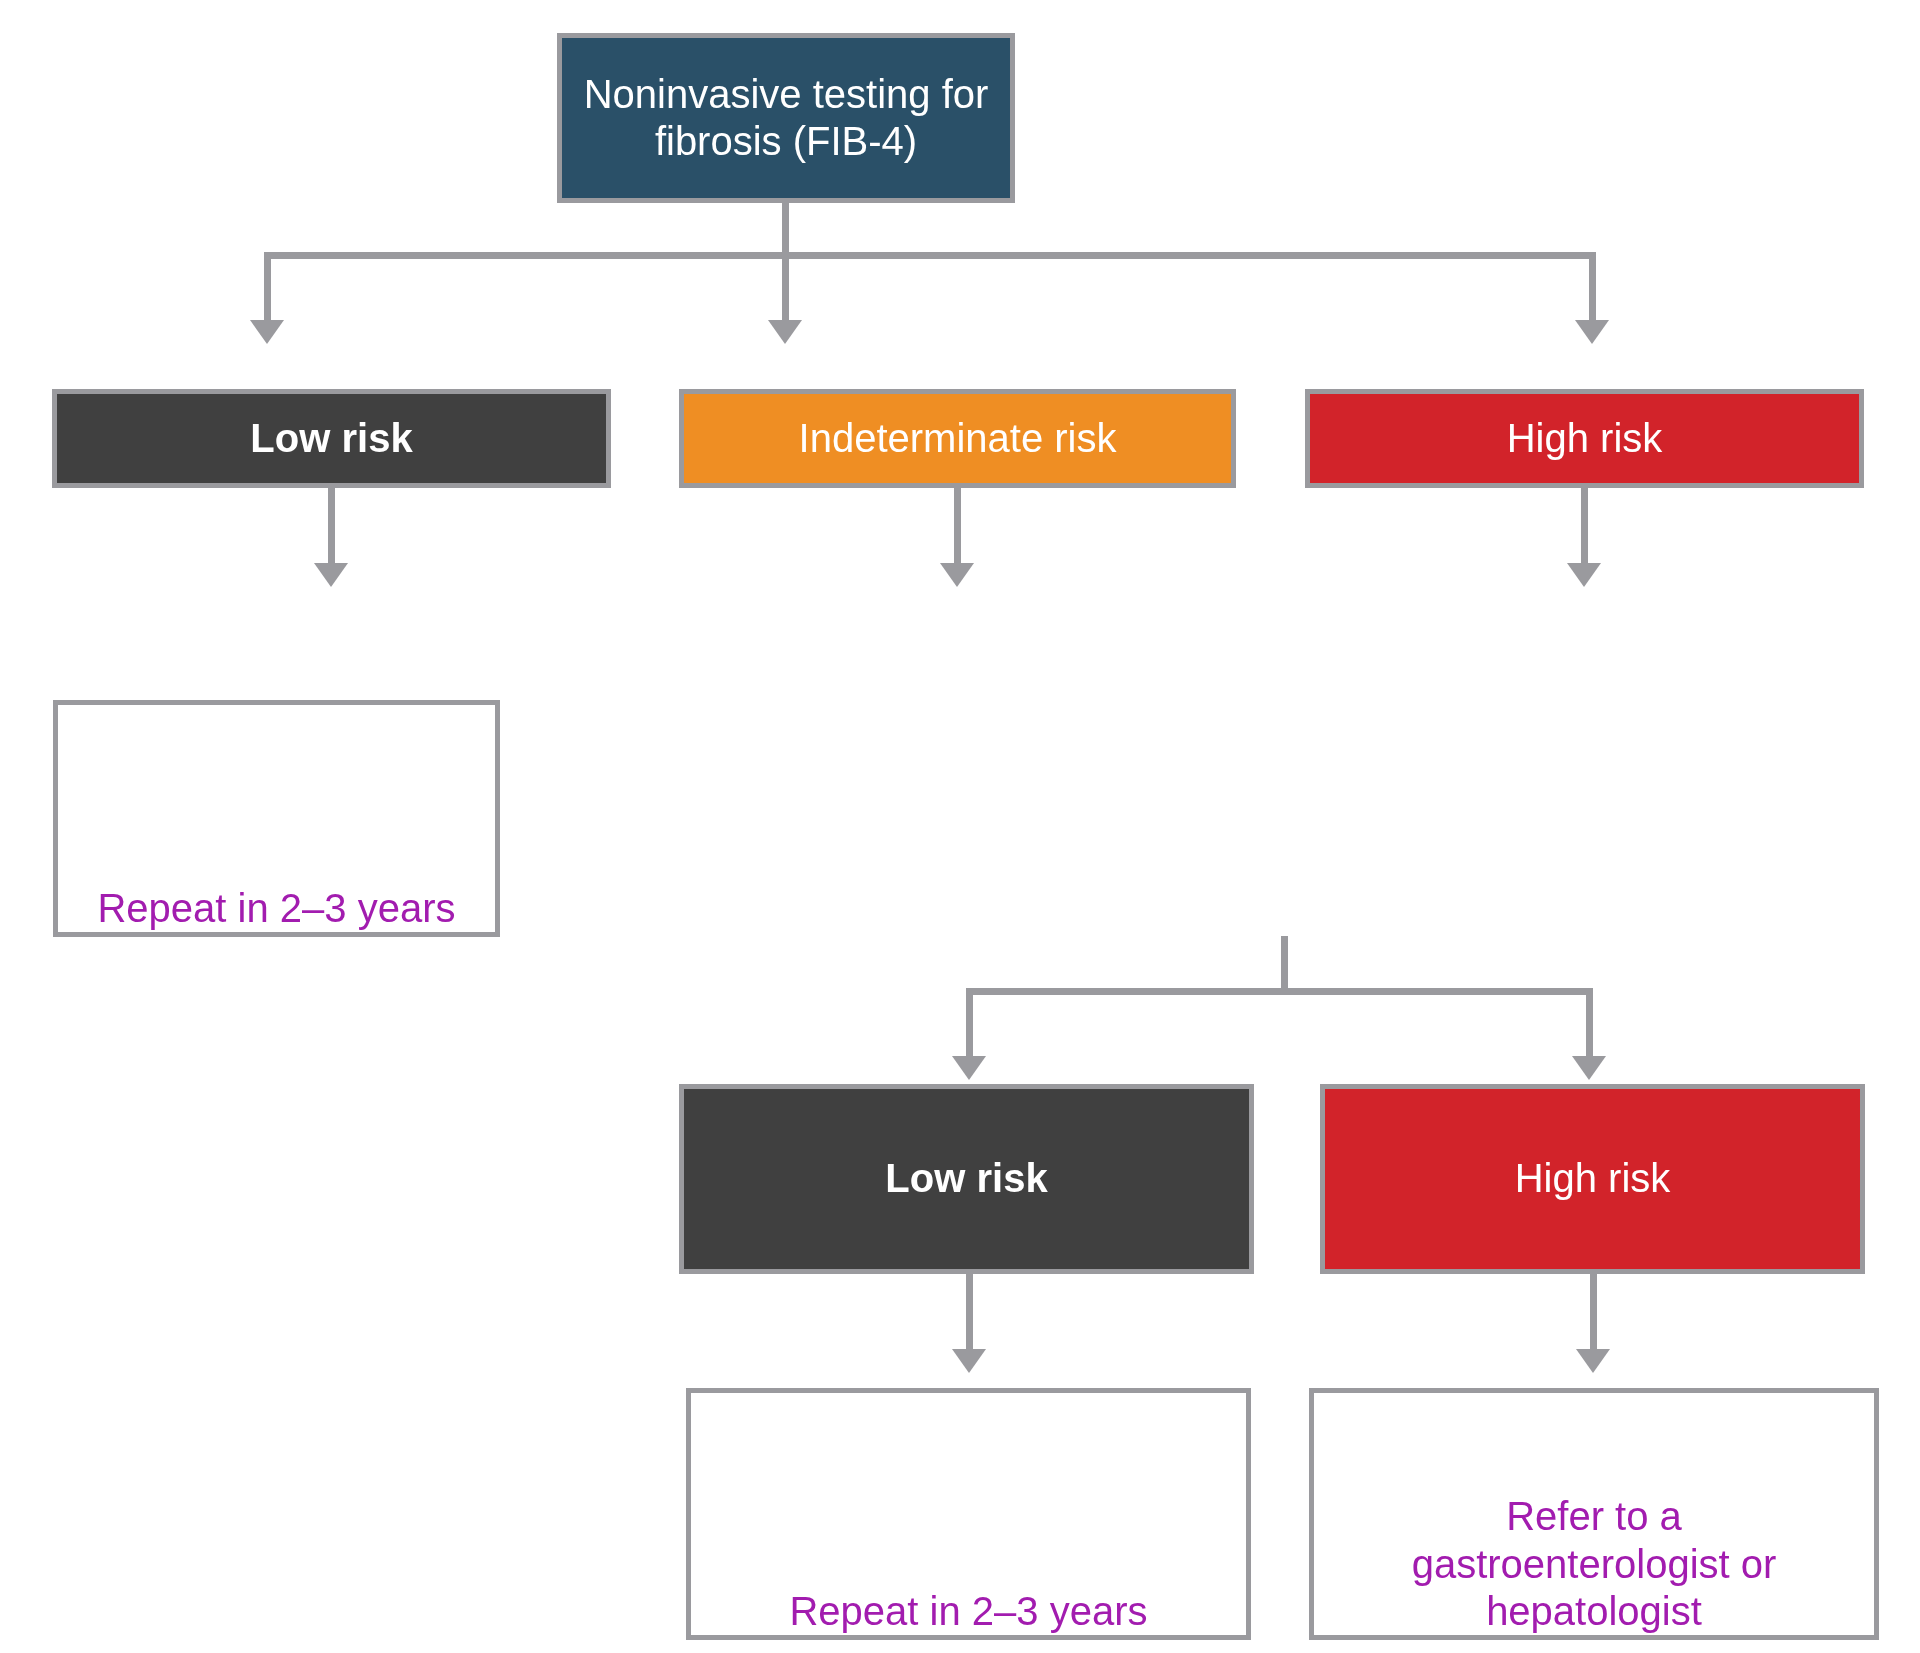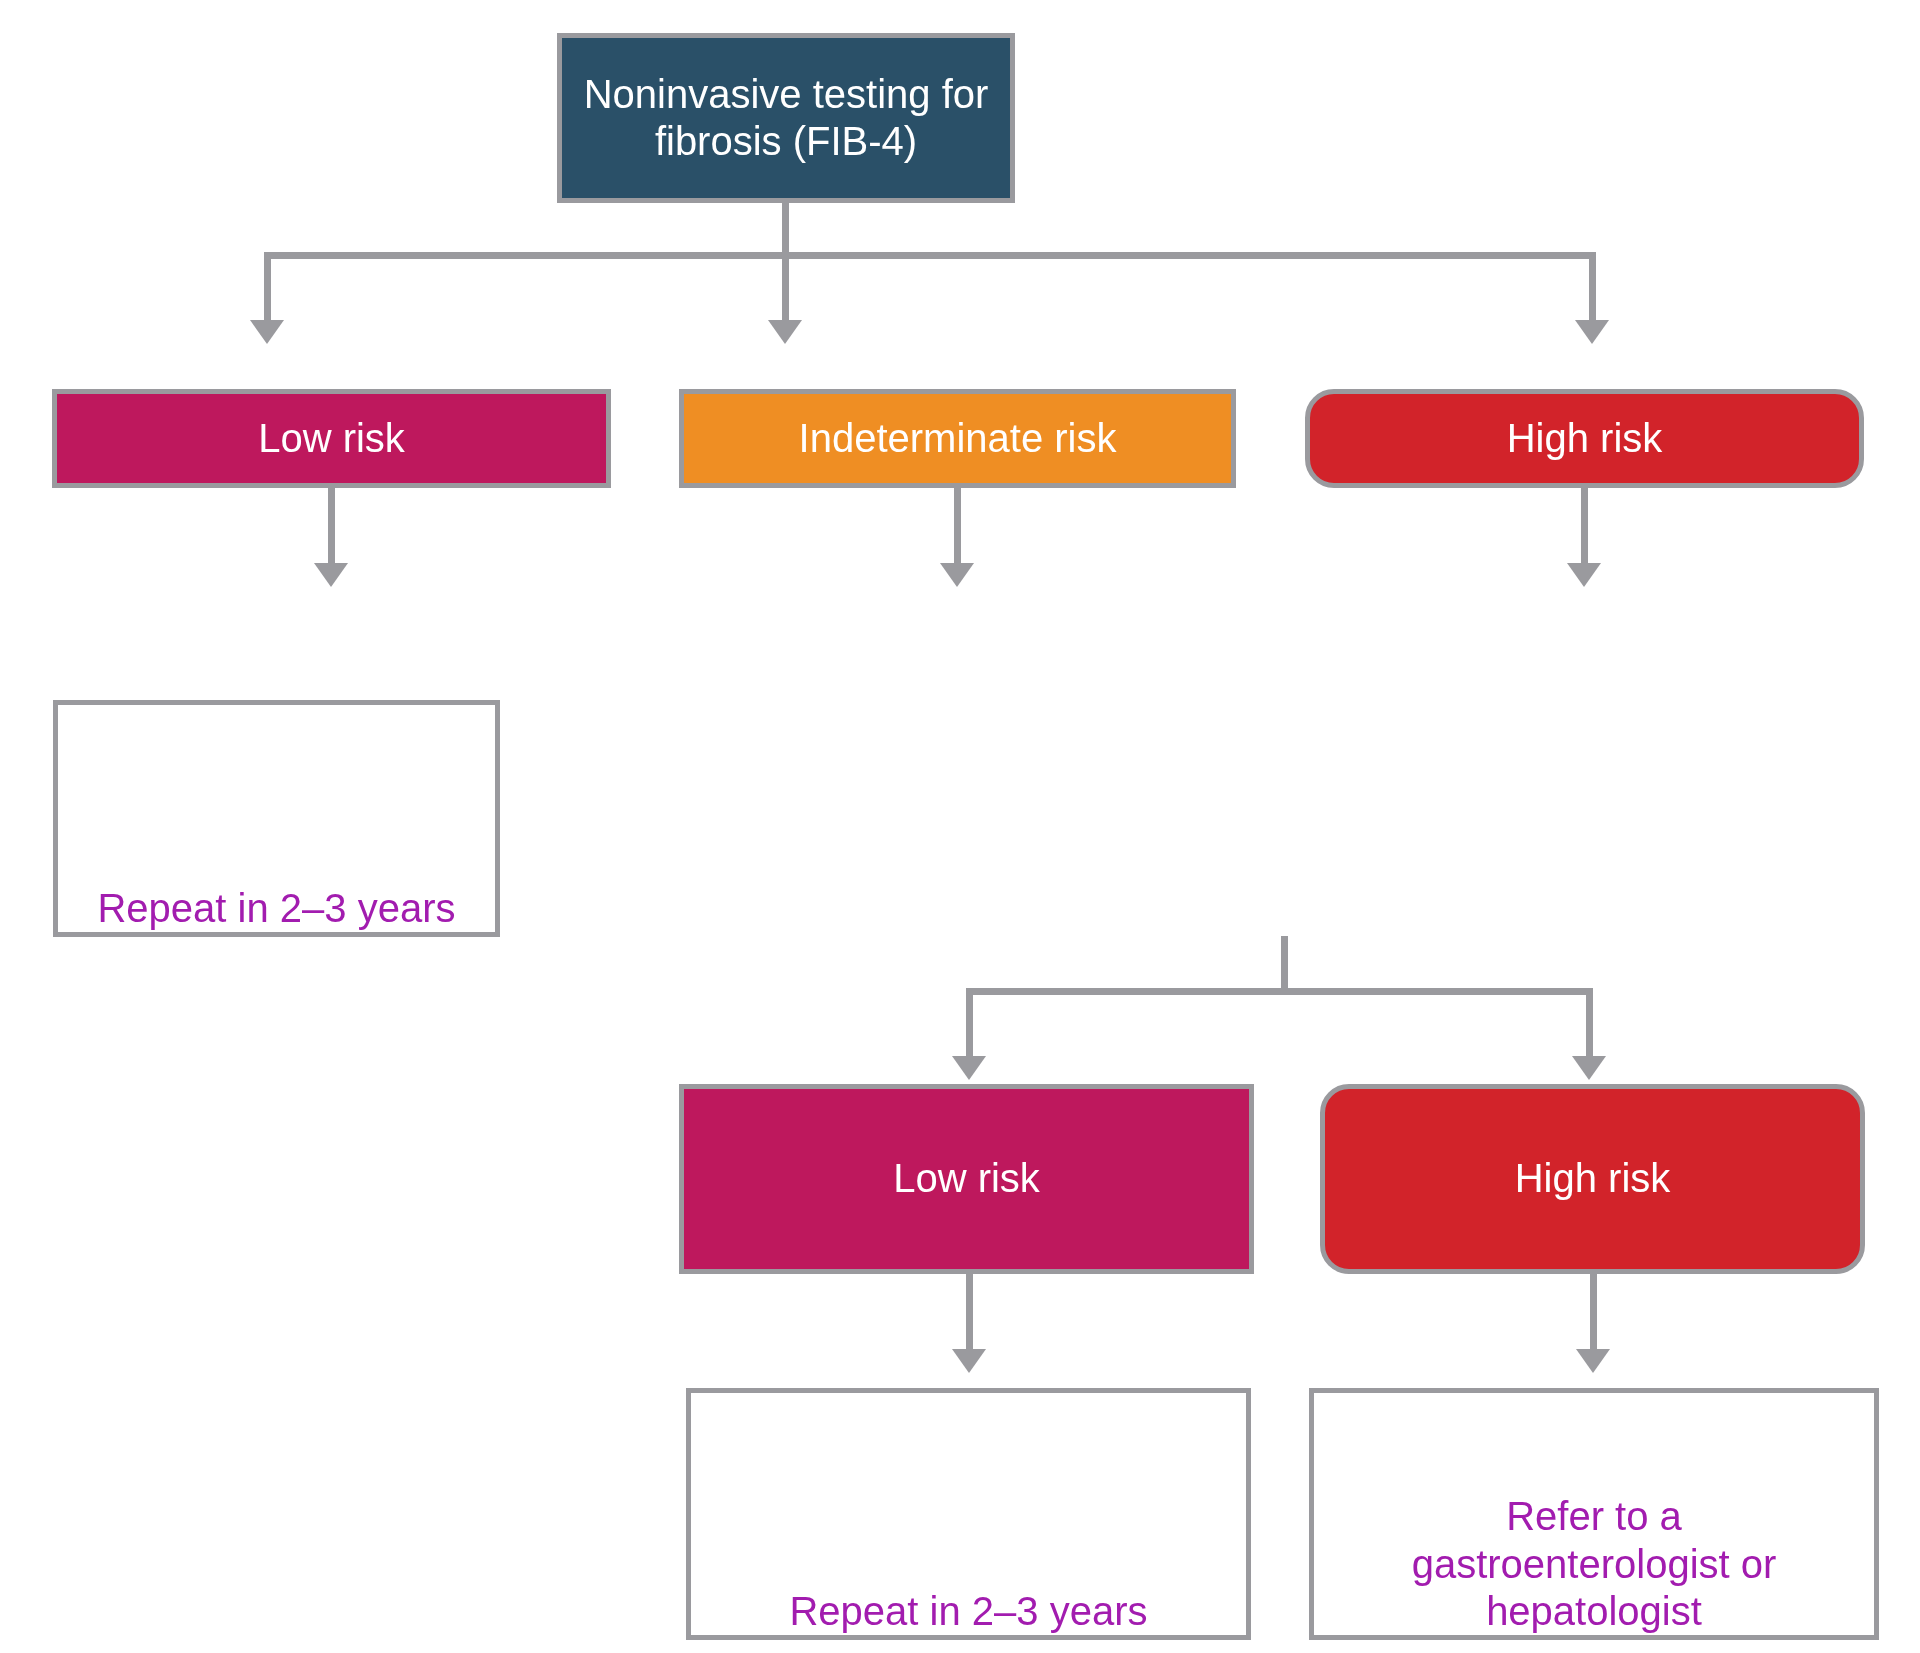--- a/index.html
+++ b/index.html
@@ -34,31 +34,31 @@
     display: block;
     width: 100%;
     padding: 0 14px;
     white-space: pre-line;
   }
   .node.dark {
     background: #2a5068;
     color: #ffffff;
   }
   .node.green {
-    background: #be185d;
+    background: #404040;
     color: #ffffff;
+    font-weight: bold;
   }
   .node.orange {
     background: #ef8e23;
     color: #ffffff;
   }
   .node.red {
     background: #d2232a;
     color: #ffffff;
-    border-radius: 29px;
   }
   .node.plain {
     background: #ffffff;
     color: #a21caf;
     align-items: flex-end;
   }
 
   
   .conn {
     position: absolute;

